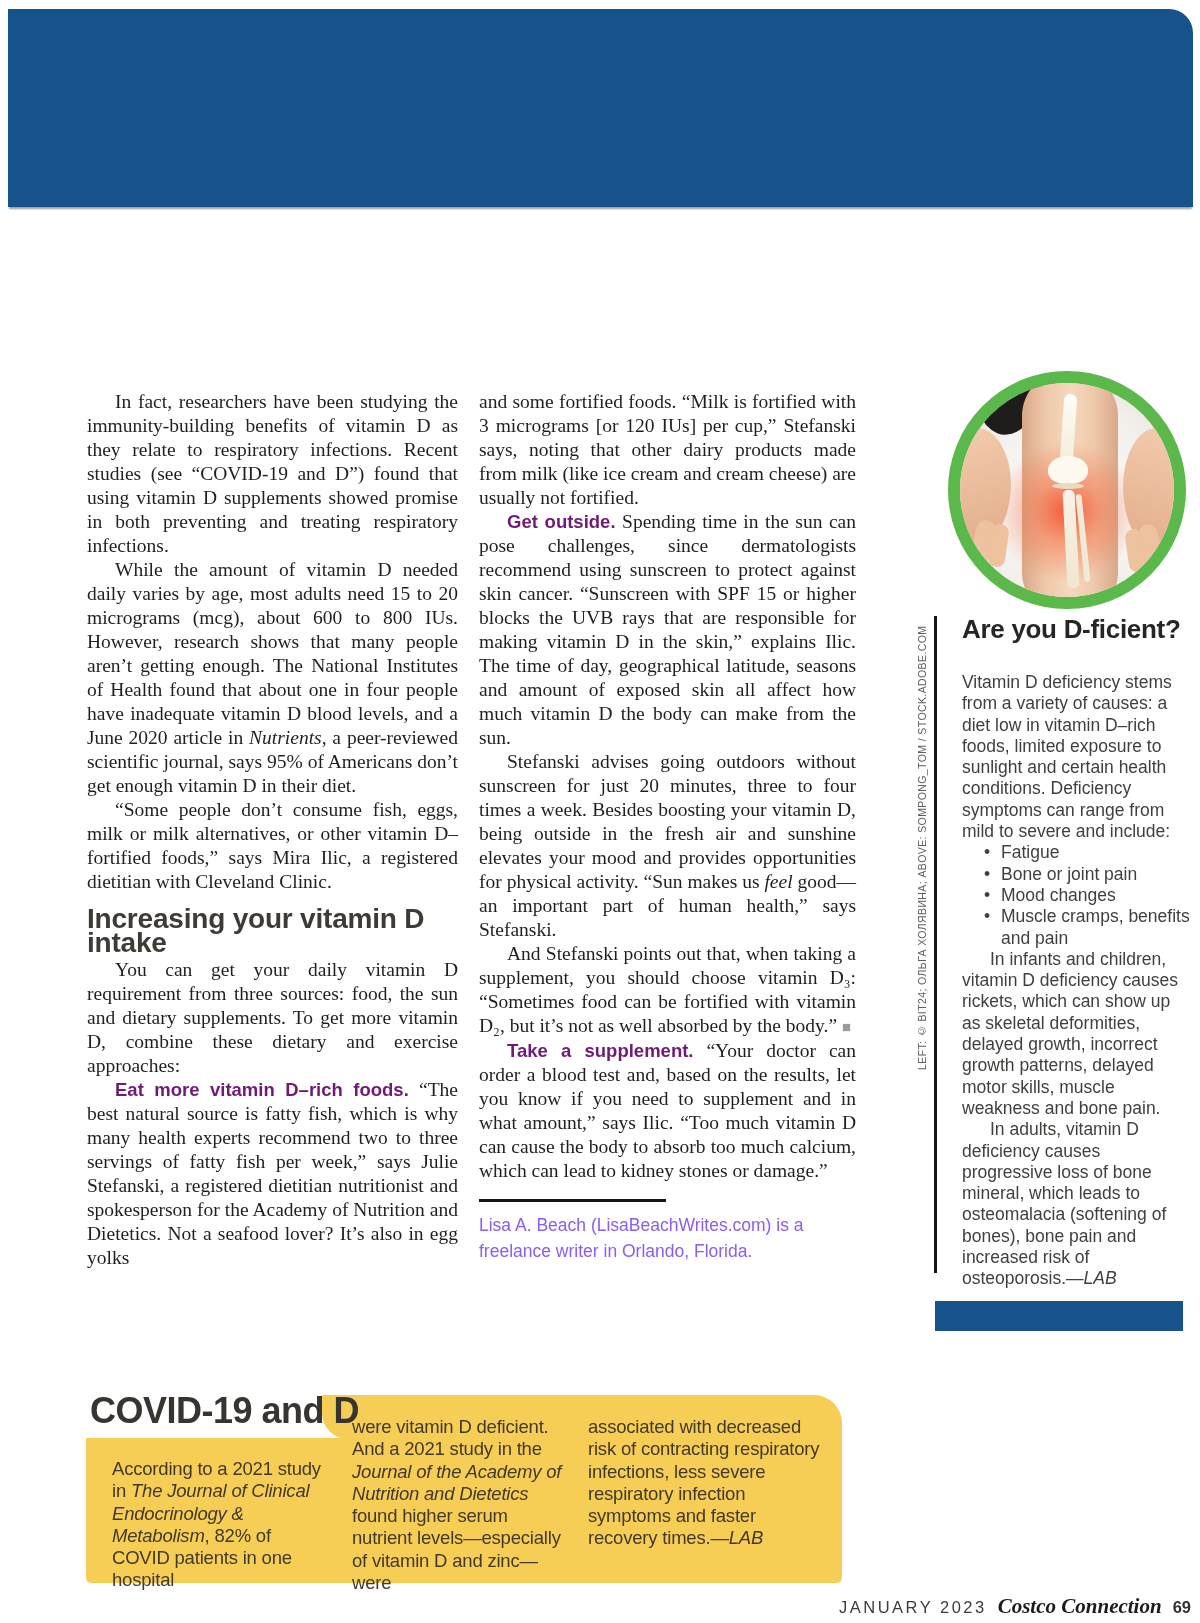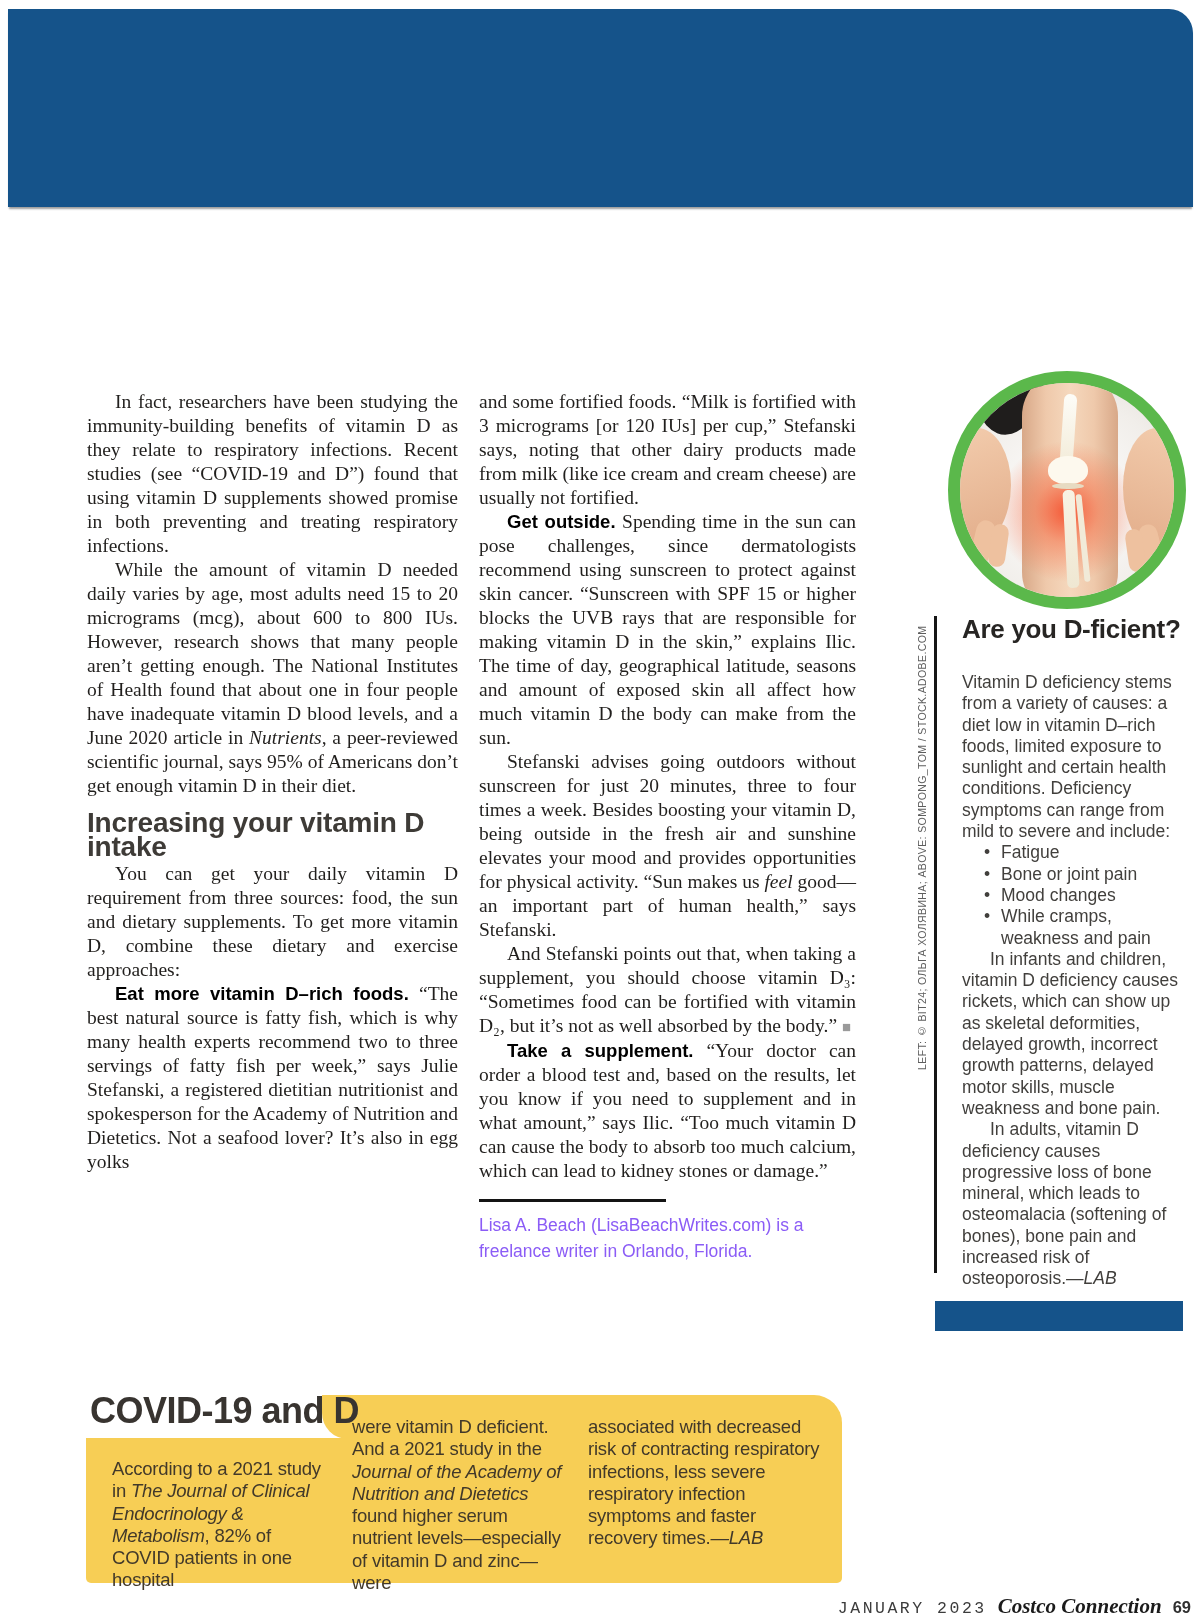--- a/index.html
+++ b/index.html
@@ -21,21 +21,21 @@
   .col-2 { left:479px; width:377px; }
   .col p { margin:0; text-indent:28px; }
   .col p.noindent { text-indent:0; }
   .subhead {
     font-family:"Liberation Sans","DejaVu Sans",sans-serif;
     font-weight:700; font-size:28px; color:#3E3B37; letter-spacing:-0.2px;
     margin:13px 0 3px 0; text-align:left;
   }
   .lead-in {
     font-family:"Liberation Sans","DejaVu Sans",sans-serif;
-    font-weight:700; font-size:18.5px; color:#000000;
+    font-weight:700; font-size:18.5px; color:#701a75;
   }
   .end-mark { color:#9A9A9A; font-size:15px; letter-spacing:0; }
   .byline-rule { width:187px; border:0; border-top:3px solid #141414; margin:16px 0 10px 0; }
   .byline {
     font-family:"Liberation Sans","DejaVu Sans",sans-serif;
     font-size:17.5px; line-height:26px; color:#8b5cf6; text-align:left; text-indent:0;
   }
 
   
   .knee {
@@ -109,40 +109,41 @@
   }
   .covid-col-1 { left:112px; top:1458px; width:220px; }
   .covid-col-2 { left:352px; top:1416px; width:214px; }
   .covid-col-3 { left:588px; top:1416px; width:234px; }
 
   
   .footer {
     position:absolute; right:9px; top:1594px; display:flex; align-items:baseline; gap:11px;
   }
   .footer .issue {
-    font-family:Liberation Mono, monospace;
+    font-family:Liberation Sans, sans-serif;
     font-size:16.5px; letter-spacing:2.5px; color:#3C3C3C;
   }
   .footer .mag {
     font-family:Liberation Serif, serif;
     font-style:italic; font-weight:700; font-size:21px; color:#1B1B1B;
   }
   .footer .pagenum {
     font-family:"Liberation Sans","DejaVu Sans",sans-serif;
     font-size:16.5px; font-weight:700; color:#303030;
   }
 </style>
 </head>
 <body>
 
 <div class="top-bar"></div>
 
 <div class="col col-1">
   <p>In fact, researchers have been studying the immunity-building benefits of vitamin D as they relate to respiratory infections. Recent studies (see “COVID-19 and D”) found that using vitamin D supplements showed promise in both preventing and treating respiratory infections.</p>
   <p><span>While the amount of vitamin D needed daily varies by age, most adults need 15 to 20 micrograms (mcg), about 600 to 800 IUs. However, research shows that many people aren’t getting enough. The National Institutes of Health found that about one in four people have inadequate vitamin D blood levels, and a June 2020 article in </span><i>Nutrients</i><span>, a peer-reviewed scientific journal, says 95% of Americans don’t get enough vitamin D in their diet.</span></p>
+  <p>“Some people don’t consume fish, eggs, milk or milk alternatives, or other vitamin D–fortified foods,” says Mira Ilic, a registered dietitian with Cleveland Clinic.</p>
   <div class="subhead">Increasing your vitamin D intake</div>
   <p>You can get your daily vitamin D requirement from three sources: food, the sun and dietary supplements. To get more vitamin D, combine these dietary and exercise approaches:</p>
   <p><span class="lead-in">Eat more vitamin D–rich foods.</span><span> “The best natural source is fatty fish, which is why many health experts recommend two to three servings of fatty fish per week,” says Julie Stefanski, a registered dietitian nutritionist and spokesperson for the Academy of Nutrition and Dietetics. Not a seafood lover? It’s also in egg yolks</span></p>
 </div>
 
 <div class="col col-2">
   <p class="noindent">and some fortified foods. “Milk is fortified with 3 micrograms [or 120 IUs] per cup,” Stefanski says, noting that other dairy products made from milk (like ice cream and cream cheese) are usually not fortified.</p>
   <p><span class="lead-in">Get outside.</span><span> Spending time in the sun can pose challenges, since dermatologists recommend using sunscreen to protect against skin cancer. “Sunscreen with SPF 15 or higher blocks the UVB rays that are responsible for making vitamin D in the skin,” explains Ilic. The time of day, geographical latitude, seasons and amount of exposed skin all affect how much vitamin D the body can make from the sun.</span></p>
   <p><span>Stefanski advises going outdoors without sunscreen for just 20 minutes, three to four times a week. Besides boosting your vitamin D, being outside in the fresh air and sunshine elevates your mood and provides opportunities for physical activity. “Sun makes us </span><i>feel</i><span> good—an important part of human health,” says Stefanski.</span></p>
   <p><span>And Stefanski points out that, when taking a supplement, you should choose vitamin D₃: “Sometimes food can be fortified with vitamin D₂, but it’s not as well absorbed by the body.” </span><span class="end-mark">■</span></p>
@@ -171,21 +172,21 @@
 <div class="credit">LEFT: © BIT24; ОЛЬГА ХОЛЯВИНА; ABOVE: SOMPONG_TOM / STOCK.ADOBE.COM</div>
 <div class="vert-rule"></div>
 
 <div class="sidebar">
   <h2>Are you D-ficient?</h2>
   <p>Vitamin D deficiency stems from a variety of causes: a diet low in vitamin D–rich foods, limited exposure to sunlight and certain health conditions. Deficiency symptoms can range from mild to severe and include:</p>
   <ul>
     <li>Fatigue</li>
     <li>Bone or joint pain</li>
     <li>Mood changes</li>
-    <li>While cramps, weakness and pain</li>
+    <li>Muscle cramps, benefits and pain</li>
   </ul>
   <p class="ind">In infants and children, vitamin D deficiency causes rickets, which can show up as skeletal deformities, delayed growth, incorrect growth patterns, delayed motor skills, muscle weakness and bone pain.</p>
   <p class="ind"><span>In adults, vitamin D deficiency causes progressive loss of bone mineral, which leads to osteomalacia (softening of bones), bone pain and increased risk of osteoporosis.</span><span class="sig">—LAB</span></p>
 </div>
 
 <div class="sidebar-blue-bar"></div>
 
 <div class="covid-strip"></div>
 <div class="covid-main"></div>
 <div class="covid-title">COVID-19 and D</div>

